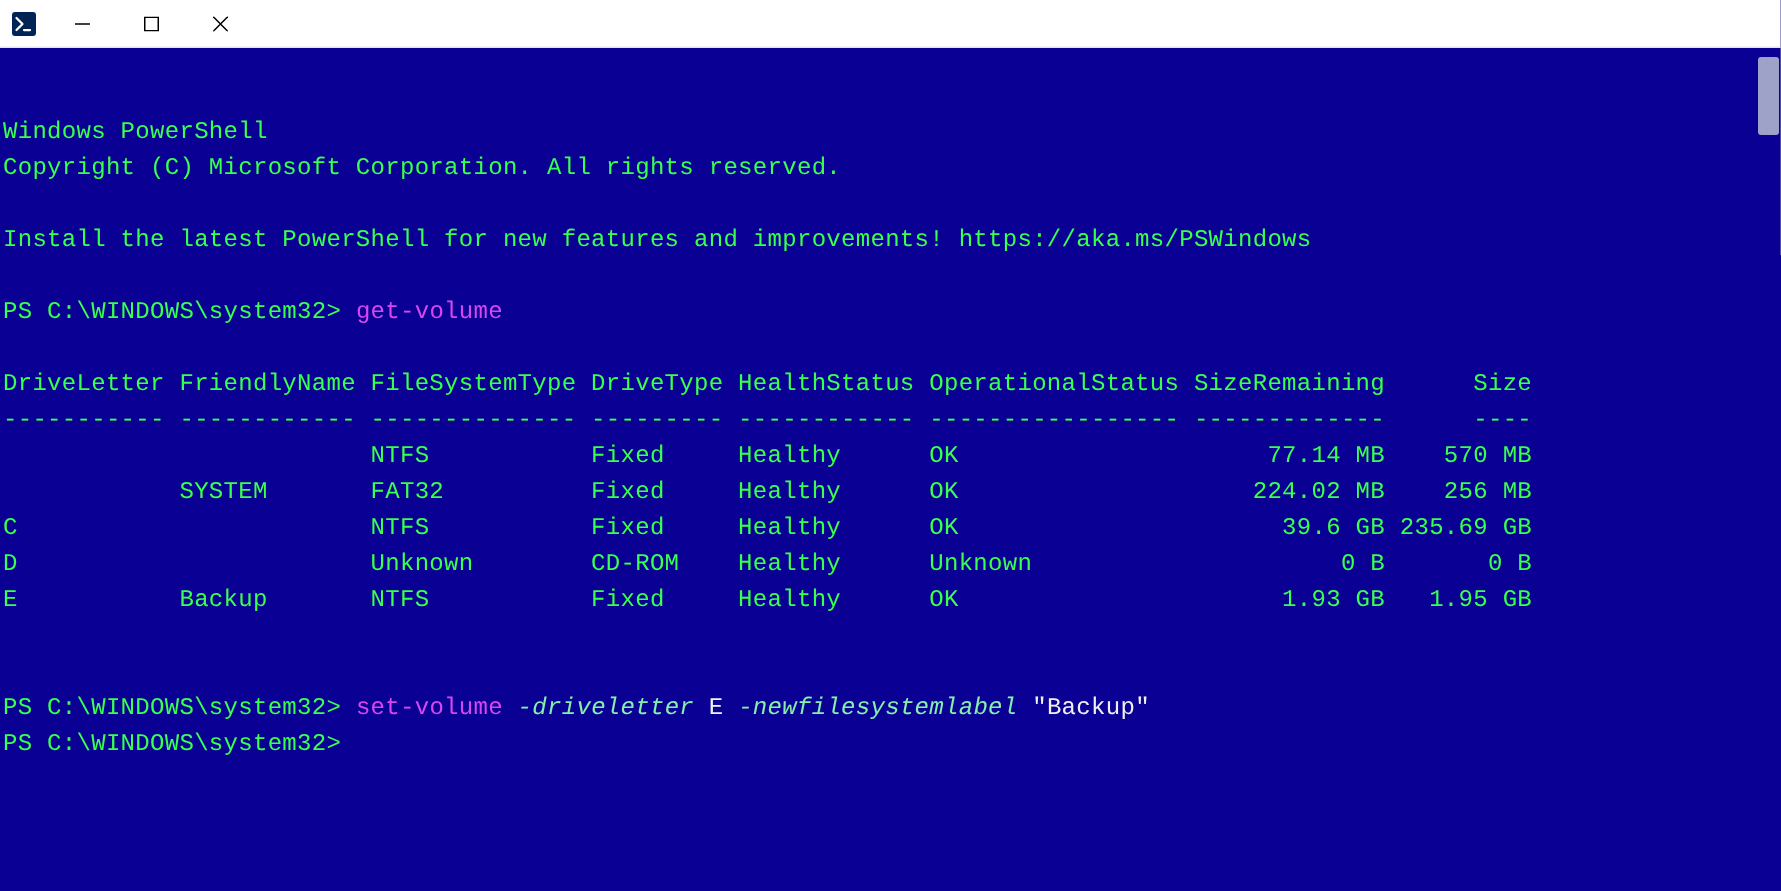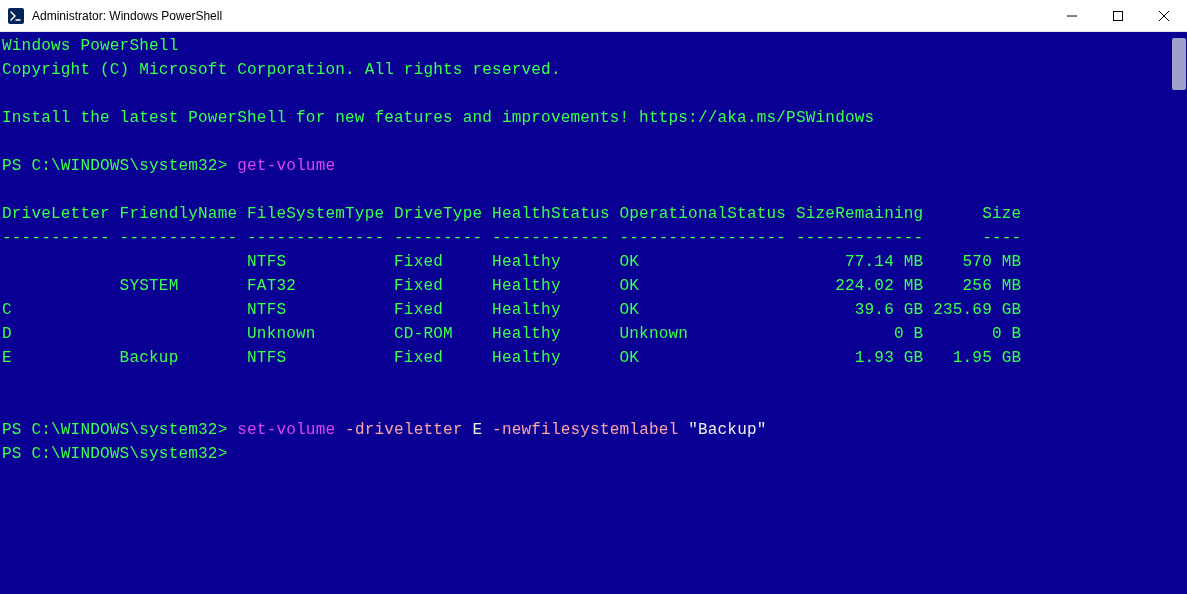--- a/index.html
+++ b/index.html
@@ -54,55 +54,55 @@
       overflow: hidden;
     }
     .terminal {
       font-family: Consolas, "Courier New", monospace;
       font-size: 16px;
       line-height: 24px;
       color: #39ff4d;
       white-space: pre;
       padding: 2px 2px;
       letter-spacing: 0.2px;
+      margin-top: 42px;
     }
     .scrollbar {
       position: absolute;
       top: 0;
       right: 0;
       width: 16px;
       height: 100%;
       background: #0a0094;
     }
     .scroll-thumb {
       position: absolute;
       top: 6px;
       right: 1px;
       width: 14px;
       height: 52px;
       background: #9ea2c9;
       border-radius: 2px;
     }
     .c-green  { color: #39ff4d; }
     .c-yellow { color: #d946ef; }
-    .c-gray   { color: #fca5a5; }
+    .c-gray   { color: #86efac; font-style: italic; }
     .c-white  { color: #f0f0f0; }
   </style>
 </head>
 <body>
 
 <div class="titlebar">
   <div class="app-icon">
     <svg width="16" height="16" viewBox="0 0 16 16">
       <rect x="0" y="0" width="16" height="16" rx="2" fill="#012456"></rect>
       <path d="M3 4 L7 8 L3 12" stroke="#fff" stroke-width="1.5" fill="none" stroke-linecap="round" stroke-linejoin="round"></path>
       <line x1="8" y1="12" x2="12" y2="12" stroke="#fff" stroke-width="1.5" stroke-linecap="round"></line>
     </svg>
   </div>
-  <div class="title">Administrator: Windows PowerShell</div>
   <div class="win-controls">
     <div class="win-btn">
       <svg width="10" height="10" viewBox="0 0 10 10">
           <line x1="0" y1="5" x2="10" y2="5" stroke="#000" stroke-width="1"></line>
         </svg>
     </div>
     <div class="win-btn">
       <svg width="10" height="10" viewBox="0 0 10 10">
           <rect x="0.5" y="0.5" width="9" height="9" fill="none" stroke="#000" stroke-width="1"></rect>
         </svg>

